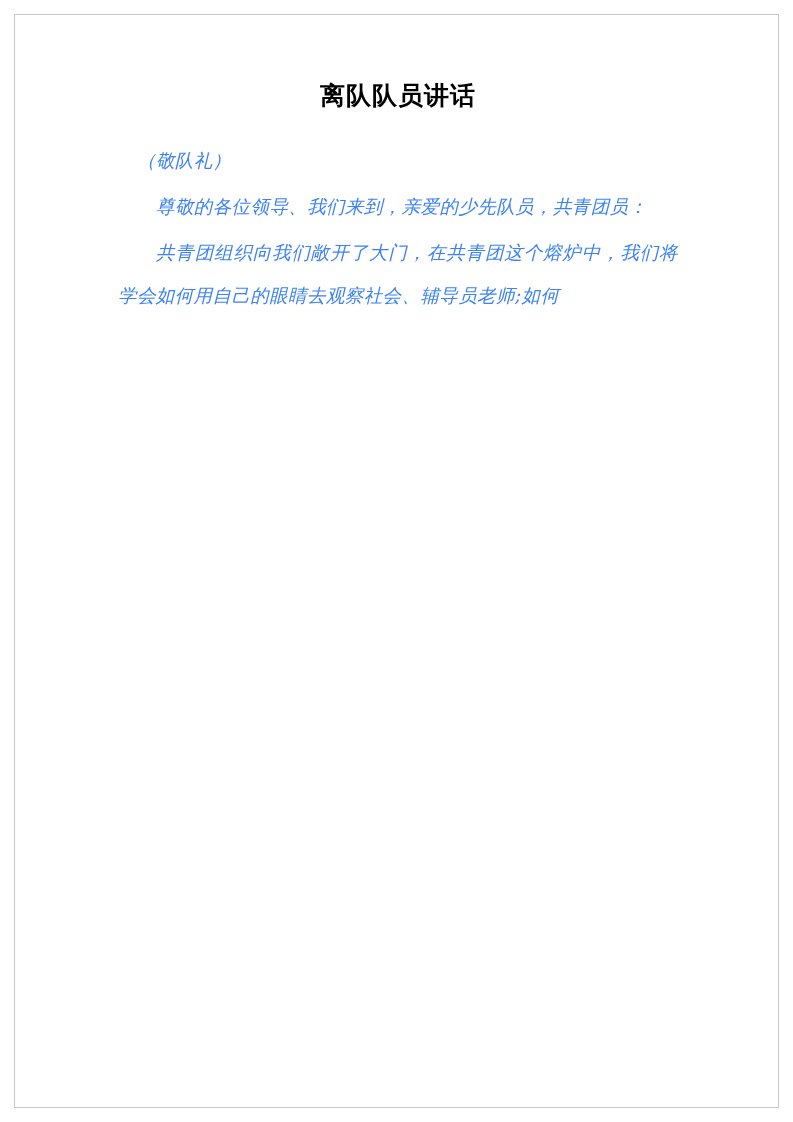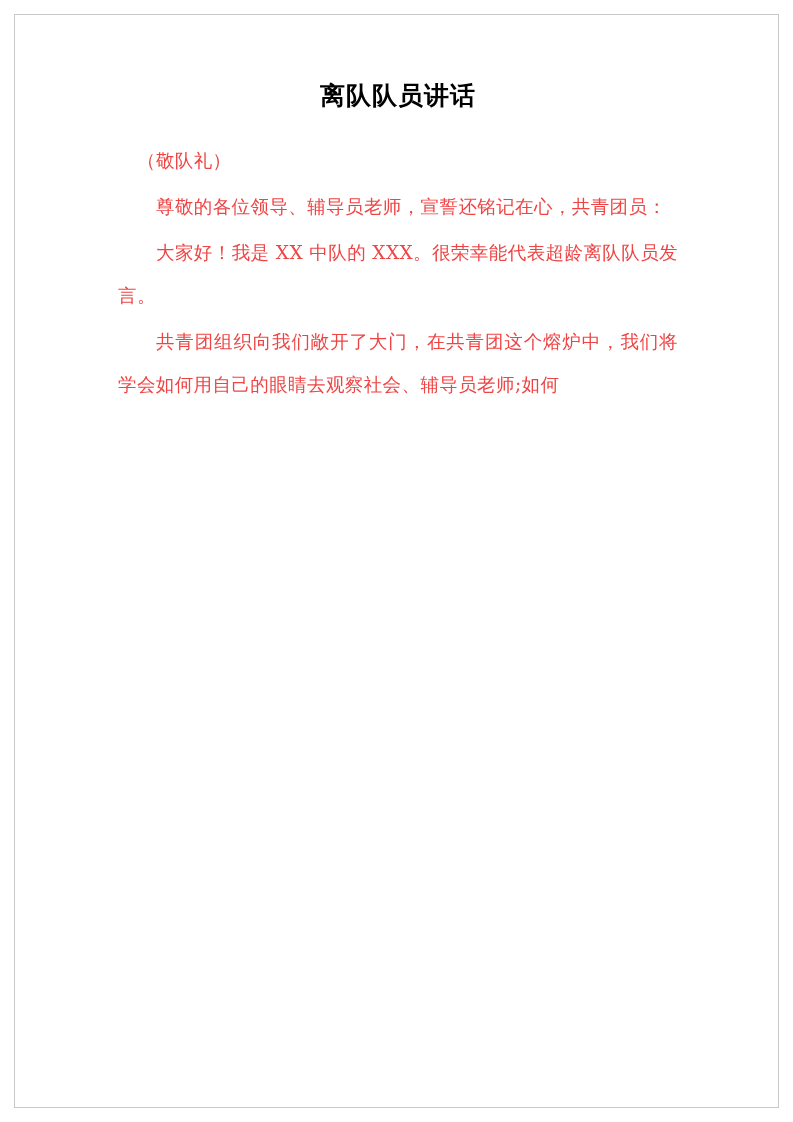--- a/index.html
+++ b/index.html
@@ -40,38 +40,38 @@
     font-size: 25px;
     letter-spacing: 1px;
     color: #000000;
     margin: 0 0 26px 0;
     line-height: 1.4;
   }
   .para {
     font-family: "DejaVu Serif", "Liberation Serif", serif;
     font-size: 18.5px;
     line-height: 43px;
-    color: #ef4444;
+    color: #3b82f6;
     margin: 0 0 3px 0;
     text-align: justify;
     text-justify: inter-ideograph;
     letter-spacing: 0.4px;
+    font-style: italic;
   }
   .indent {
     text-indent: 38px;
   }
   .noindent {
     text-indent: 19px;
   }
 </style>
 </head>
 <body>
 
 <div class="page">
   <div class="page-border"></div>
   <div class="content">
     <h1 class="doc-title">离队队员讲话</h1>
     <p class="para noindent">（敬队礼）</p>
-    <p class="para indent">尊敬的各位领导、辅导员老师，宣誓还铭记在心，共青团员：</p>
-    <p class="para indent">大家好！我是 XX 中队的 XXX。很荣幸能代表超龄离队队员发言。</p>
+    <p class="para indent">尊敬的各位领导、我们来到，亲爱的少先队员，共青团员：</p>
     <p class="para indent">共青团组织向我们敞开了大门，在共青团这个熔炉中，我们将学会如何用自己的眼睛去观察社会、辅导员老师;如何</p>
   </div>
 </div>
 
 </body></html>

